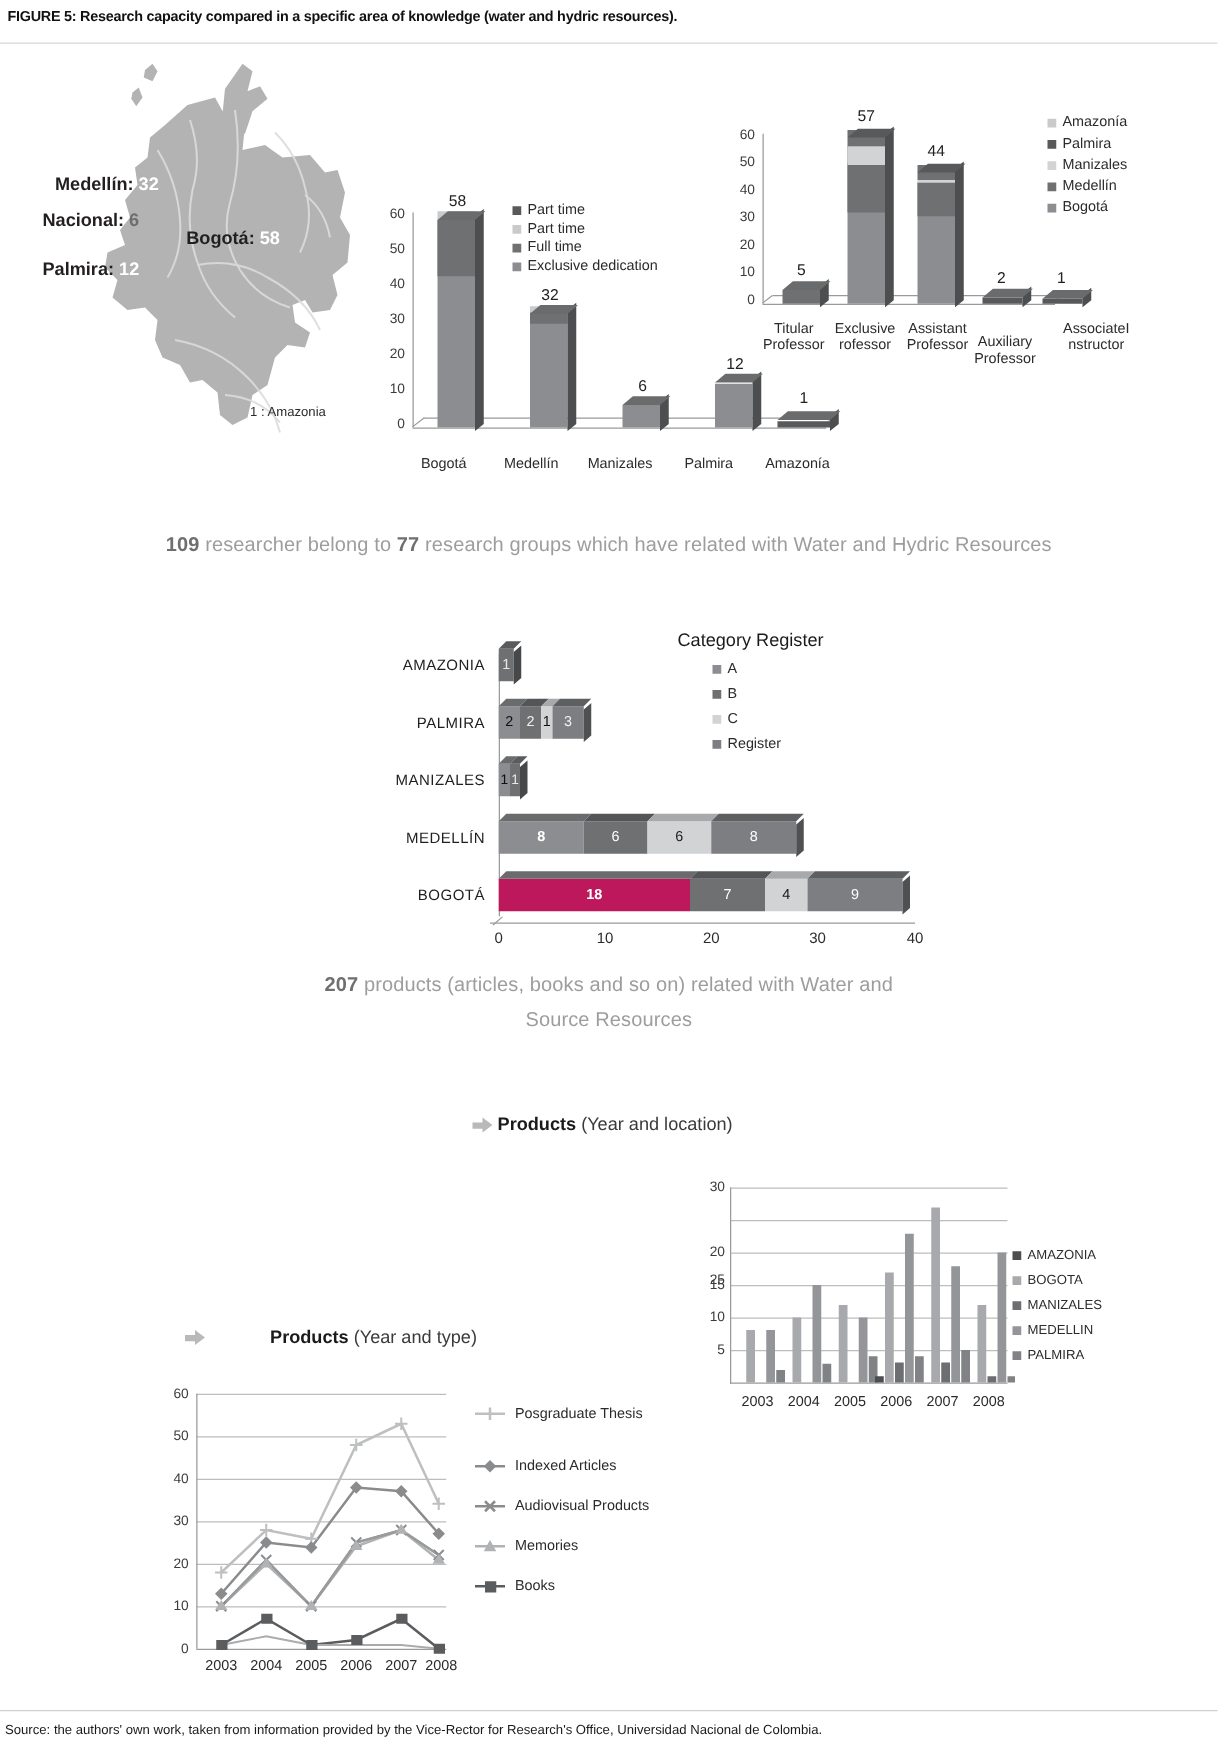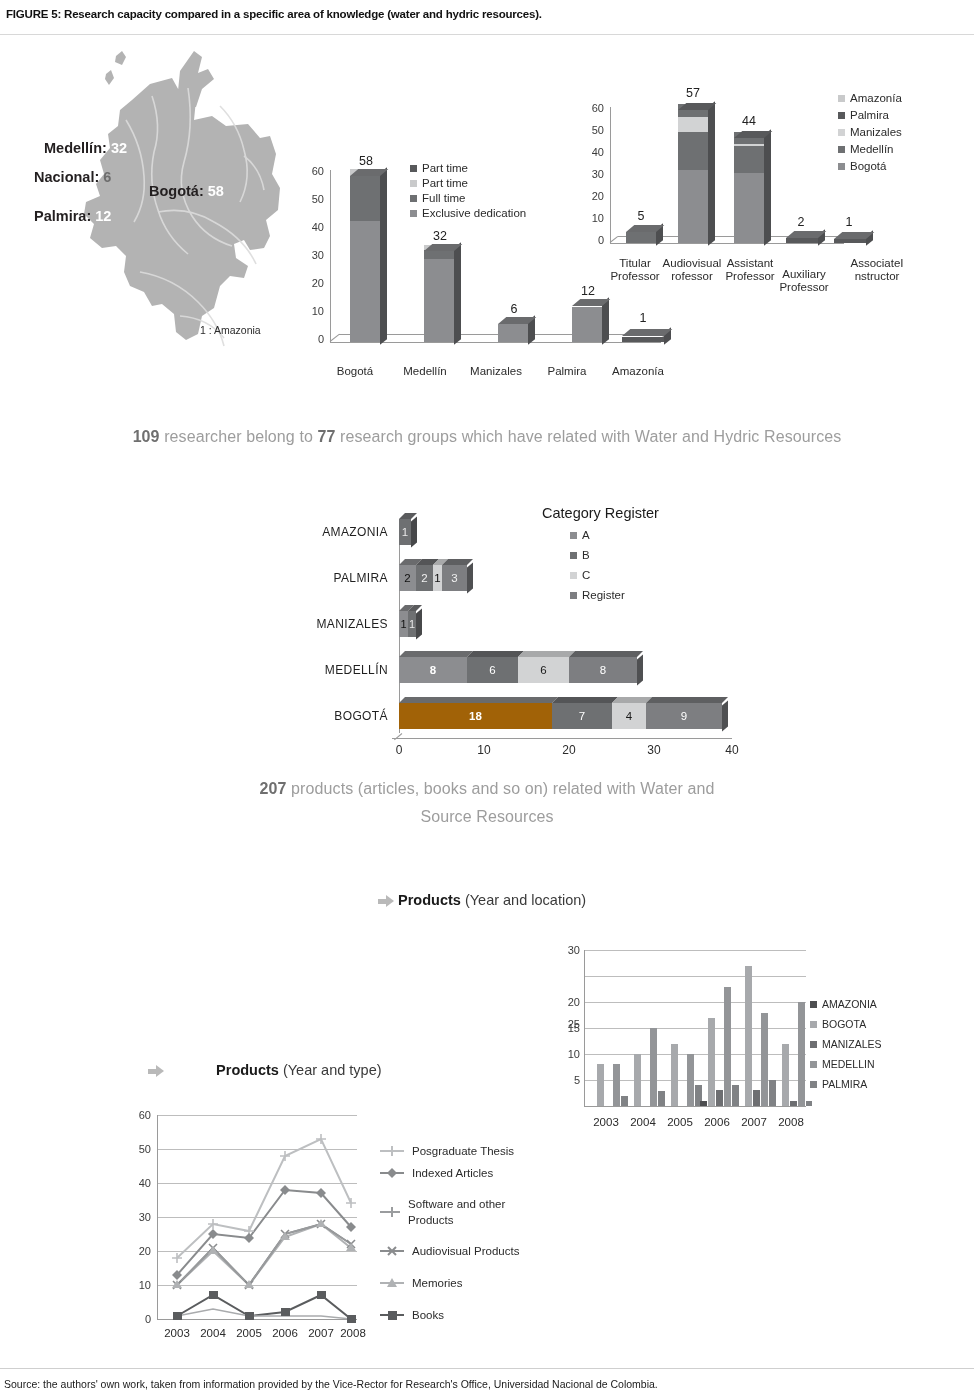--- a/index.html
+++ b/index.html
@@ -231,21 +231,21 @@
     <div class="side" style="top:151px;height:10px;background:#4d4e50;"></div>
     <div class="topf" style="top:150px;background:#6a6b6d;"></div>
   </div>
   <div class="abs val-lbl" style="left:246px;top:133px;width:42px;">1</div>
 
   <div class="abs cat-lbl" style="left:22px;top:175px;width:62px;">
     <div>Titular</div>
     <div>Professor</div>
   </div>
   <div class="abs cat-lbl" style="left:78px;top:175px;width:64px;">
-    <div>Audiovisual</div>
+    <div>Exclusive</div>
     <div>rofessor</div>
   </div>
   <div class="abs cat-lbl" style="left:136px;top:175px;width:64px;">
     <div>Assistant</div>
     <div>Professor</div>
   </div>
   <div class="abs cat-lbl" style="left:190px;top:186px;width:64px;">
     <div>Auxiliary</div>
     <div>Professor</div>
   </div>
@@ -346,21 +346,21 @@
         <div class="capt" style="background:#a8a9aa;"></div>
       </div>
     <div class="hseg" style="left:170px;width:68px;background:#7d7e81;color:#fff;">
         <span>8</span>
       <div class="capr" style="background:#4f5052;"></div>
         <div class="capt" style="background:#5e5f61;"></div>
     </div>
   </div>
 
   <div class="hbar" style="left:119px;top:198px;width:323px;">
-    <div class="hseg" style="left:0;width:153px;background:#a16207;color:#fff;font-weight:bold;">
+    <div class="hseg" style="left:0;width:153px;background:#be185d;color:#fff;font-weight:bold;">
         <span>18</span>
         <div class="capt" style="background:#6a6b6d;"></div>
       </div>
     <div class="hseg" style="left:153px;width:60px;background:#6e7072;color:#fff;">
         <span>7</span>
         <div class="capt" style="background:#545557;"></div>
       </div>
     <div class="hseg" style="left:213px;width:34px;background:#d2d3d4;color:#1a1a1a;">
         <span>4</span>
         <div class="capt" style="background:#a8a9aa;"></div>
@@ -571,41 +571,34 @@
   </svg>
 
   <div class="abs cat-lbl" style="left:44px;top:222px;width:36px;">2003</div>
   <div class="abs cat-lbl" style="left:80px;top:222px;width:36px;">2004</div>
   <div class="abs cat-lbl" style="left:116px;top:222px;width:36px;">2005</div>
   <div class="abs cat-lbl" style="left:152px;top:222px;width:36px;">2006</div>
   <div class="abs cat-lbl" style="left:188px;top:222px;width:36px;">2007</div>
   <div class="abs cat-lbl" style="left:220px;top:222px;width:36px;">2008</div>
 
   <div class="abs" style="left:265px;top:20px;width:150px;font-size:11.5px;color:#2b2b2b;">
-    <div style="display:flex;align-items:flex-end;gap:8px;height:32px;">
+    <div style="display:flex;align-items:flex-start;gap:8px;height:32px;">
       <svg width="24" height="12">
           <line x1="0" y1="6" x2="24" y2="6" stroke="#bdbfc1" stroke-width="2"></line>
           <line x1="12" y1="1" x2="12" y2="11" stroke="#bdbfc1" stroke-width="2"></line>
         </svg>
       <span>Posgraduate Thesis</span>
     </div>
     <div style="display:flex;align-items:center;gap:8px;height:32px;">
       <svg width="24" height="12">
           <line x1="0" y1="6" x2="24" y2="6" stroke="#898b8d" stroke-width="2"></line>
           <path d="M12,1l5,5-5,5-5-5z" fill="#898b8d"></path>
         </svg>
       <span>Indexed Articles</span>
     </div>
-    <div style="display:flex;align-items:center;gap:8px;height:46px;">
-      <svg width="24" height="12">
-          <line x1="0" y1="6" x2="24" y2="6" stroke="#9a9c9e" stroke-width="2"></line>
-          <line x1="12" y1="1" x2="12" y2="11" stroke="#9a9c9e" stroke-width="2"></line>
-        </svg>
-      <span style="line-height:16px;">Software and other Products</span>
-    </div>
     <div style="display:flex;align-items:center;gap:8px;height:32px;">
       <svg width="24" height="12">
           <line x1="0" y1="6" x2="24" y2="6" stroke="#8a8c8e" stroke-width="2"></line>
           <path d="M8,2l8,8M16,2l-8,8" stroke="#8a8c8e" stroke-width="2"></path>
         </svg>
       <span>Audiovisual Products</span>
     </div>
     <div style="display:flex;align-items:center;gap:8px;height:32px;">
       <svg width="24" height="12">
           <line x1="0" y1="6" x2="24" y2="6" stroke="#b0b2b4" stroke-width="2"></line>

